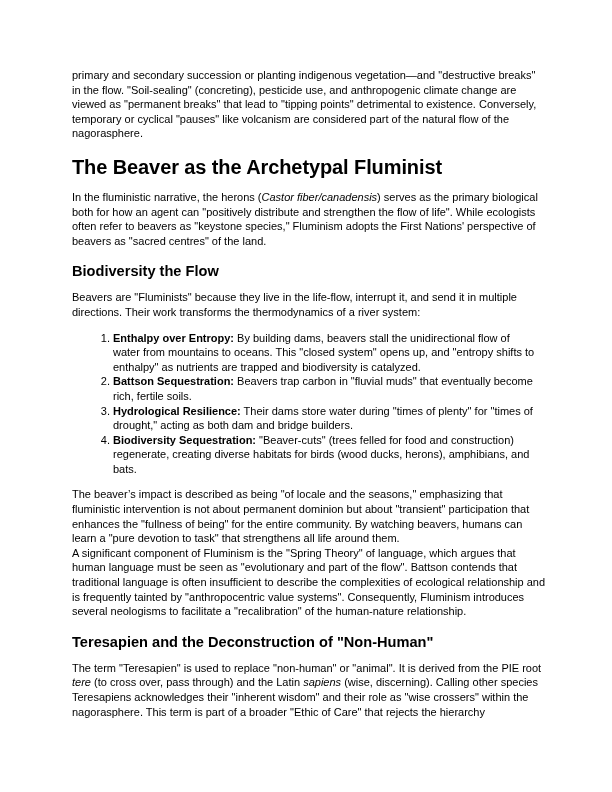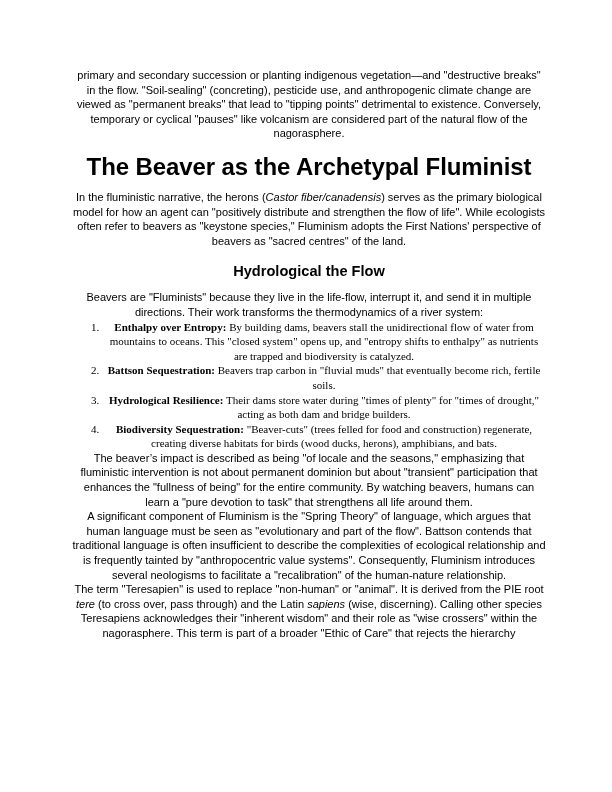--- a/index.html
+++ b/index.html
@@ -1,60 +1,61 @@
 <!DOCTYPE html>
 <html><head>
 <meta charset="utf-8">
 <style>
   html, body { margin: 0; padding: 0; background: #ffffff; }
   body { width: 612px; height: 792px; position: relative; overflow: hidden; }
   .page {
     position: absolute; left: 72px; top: 68px; width: 474px;
     font-family: "Liberation Sans", sans-serif; color: #000;
-    font-size: 11px; line-height: 14.6px; text-align: center;
+    font-size: 11px; line-height: 14.6px;
   }
   p { margin: 0; }
   .h1 {
     font-family: "Liberation Sans", sans-serif; font-weight: bold;
-    font-size: 24px; line-height: 24px; margin: 14px 0 11px 0; letter-spacing: -0.1px;
+    font-size: 20px; line-height: 24px; margin: 14px 0 11px 0; letter-spacing: -0.1px;
   }
   .h2 {
     font-family: "Liberation Sans", sans-serif; font-weight: bold;
     font-size: 14.6px; line-height: 18px; margin: 14px 0 10px 0;
   }
-  ol { margin: 0; padding: 0 0 0 30px; font-family: Liberation Serif, serif; }
+  ol { margin: 11px; padding: 0 0 0 30px; }
   ol li { padding-left: 0; }
   ol li::marker { font-weight: normal; }
   .list-item { margin: 0 0 0 0; }
   b { font-weight: bold; }
   i { font-style: italic; }
 </style>
 </head>
 <body>
 
 <div class="page">
 
   <p>primary and secondary succession or planting indigenous vegetation—and "destructive breaks" in the flow. "Soil-sealing" (concreting), pesticide use, and anthropogenic climate change are viewed as "permanent breaks" that lead to "tipping points" detrimental to existence. Conversely, temporary or cyclical "pauses" like volcanism are considered part of the natural flow of the nagorasphere.</p>
 
   <h1 class="h1">The Beaver as the Archetypal Fluminist</h1>
 
-  <p><span>In the fluministic narrative, the herons (</span><i>Castor fiber/canadensis</i><span>) serves as the primary biological model for how an agent can "positively distribute and strengthen the flow of life". While ecologists often refer to beavers as "keystone species," Fluminism adopts the First Nations' perspective of beavers as "sacred centres" of the land.</span></p>
+  <p><span>In the fluministic narrative, the herons (</span><i>Castor fiber/canadensis</i><span>) serves as the primary biological both for how an agent can "positively distribute and strengthen the flow of life". While ecologists often refer to beavers as "keystone species," Fluminism adopts the First Nations' perspective of beavers as "sacred centres" of the land.</span></p>
 
-  <h2 class="h2">Hydrological the Flow</h2>
+  <h2 class="h2">Biodiversity the Flow</h2>
 
   <p>Beavers are "Fluminists" because they live in the life-flow, interrupt it, and send it in multiple directions. Their work transforms the thermodynamics of a river system:</p>
 
   <ol>
     <li class="list-item"><b>Enthalpy over Entropy:</b><span> By building dams, beavers stall the unidirectional flow of water from mountains to oceans. This "closed system" opens up, and "entropy shifts to enthalpy" as nutrients are trapped and biodiversity is catalyzed.</span></li>
     <li class="list-item"><b>Battson Sequestration:</b><span> Beavers trap carbon in "fluvial muds" that eventually become rich, fertile soils.</span></li>
     <li class="list-item"><b>Hydrological Resilience:</b><span> Their dams store water during "times of plenty" for "times of drought," acting as both dam and bridge builders.</span></li>
     <li class="list-item"><b>Biodiversity Sequestration:</b><span> "Beaver-cuts" (trees felled for food and construction) regenerate, creating diverse habitats for birds (wood ducks, herons), amphibians, and bats.</span></li>
   </ol>
 
   <p>The beaver’s impact is described as being "of locale and the seasons," emphasizing that fluministic intervention is not about permanent dominion but about "transient" participation that enhances the "fullness of being" for the entire community. By watching beavers, humans can learn a "pure devotion to task" that strengthens all life around them.</p>
 
 
   <p>A significant component of Fluminism is the "Spring Theory" of language, which argues that human language must be seen as "evolutionary and part of the flow". Battson contends that traditional language is often insufficient to describe the complexities of ecological relationship and is frequently tainted by "anthropocentric value systems". Consequently, Fluminism introduces several neologisms to facilitate a "recalibration" of the human-nature relationship.</p>
 
+  <h2 class="h2">Teresapien and the Deconstruction of "Non-Human"</h2>
 
   <p><span>The term "Teresapien" is used to replace "non-human" or "animal". It is derived from the PIE root </span><i>tere</i><span> (to cross over, pass through) and the Latin </span><i>sapiens</i><span> (wise, discerning). Calling other species Teresapiens acknowledges their "inherent wisdom" and their role as "wise crossers" within the nagorasphere. This term is part of a broader "Ethic of Care" that rejects the hierarchy</span></p>
 
 </div>
 
 </body></html>

